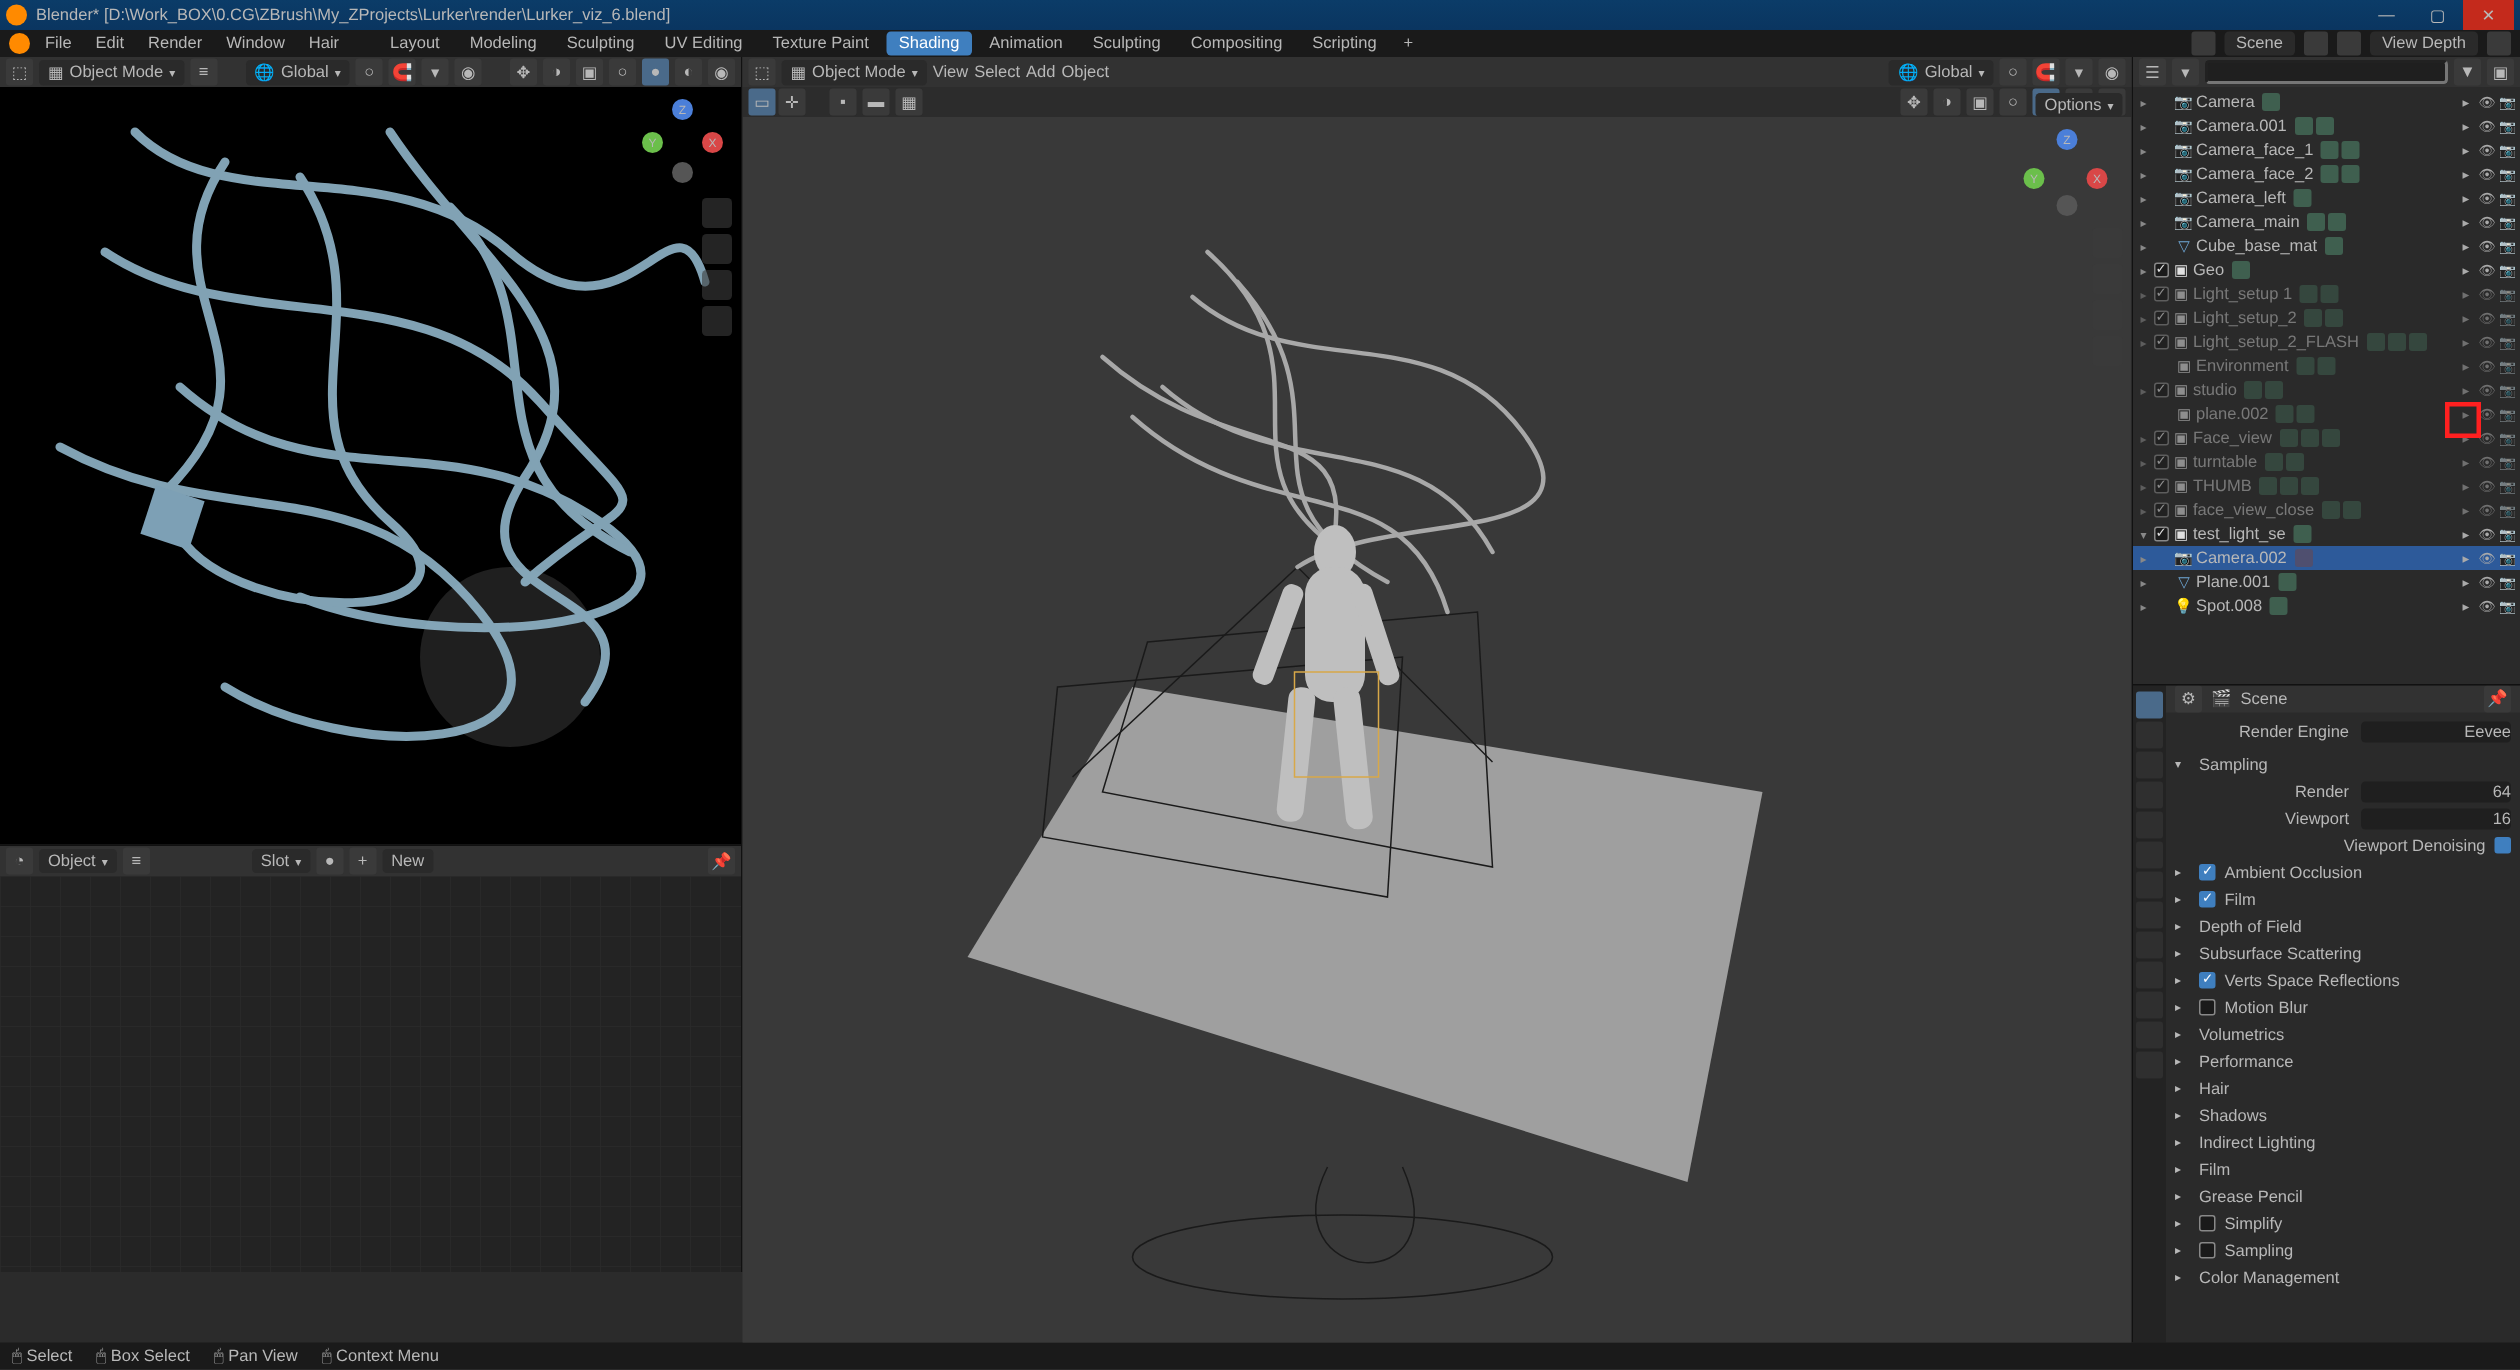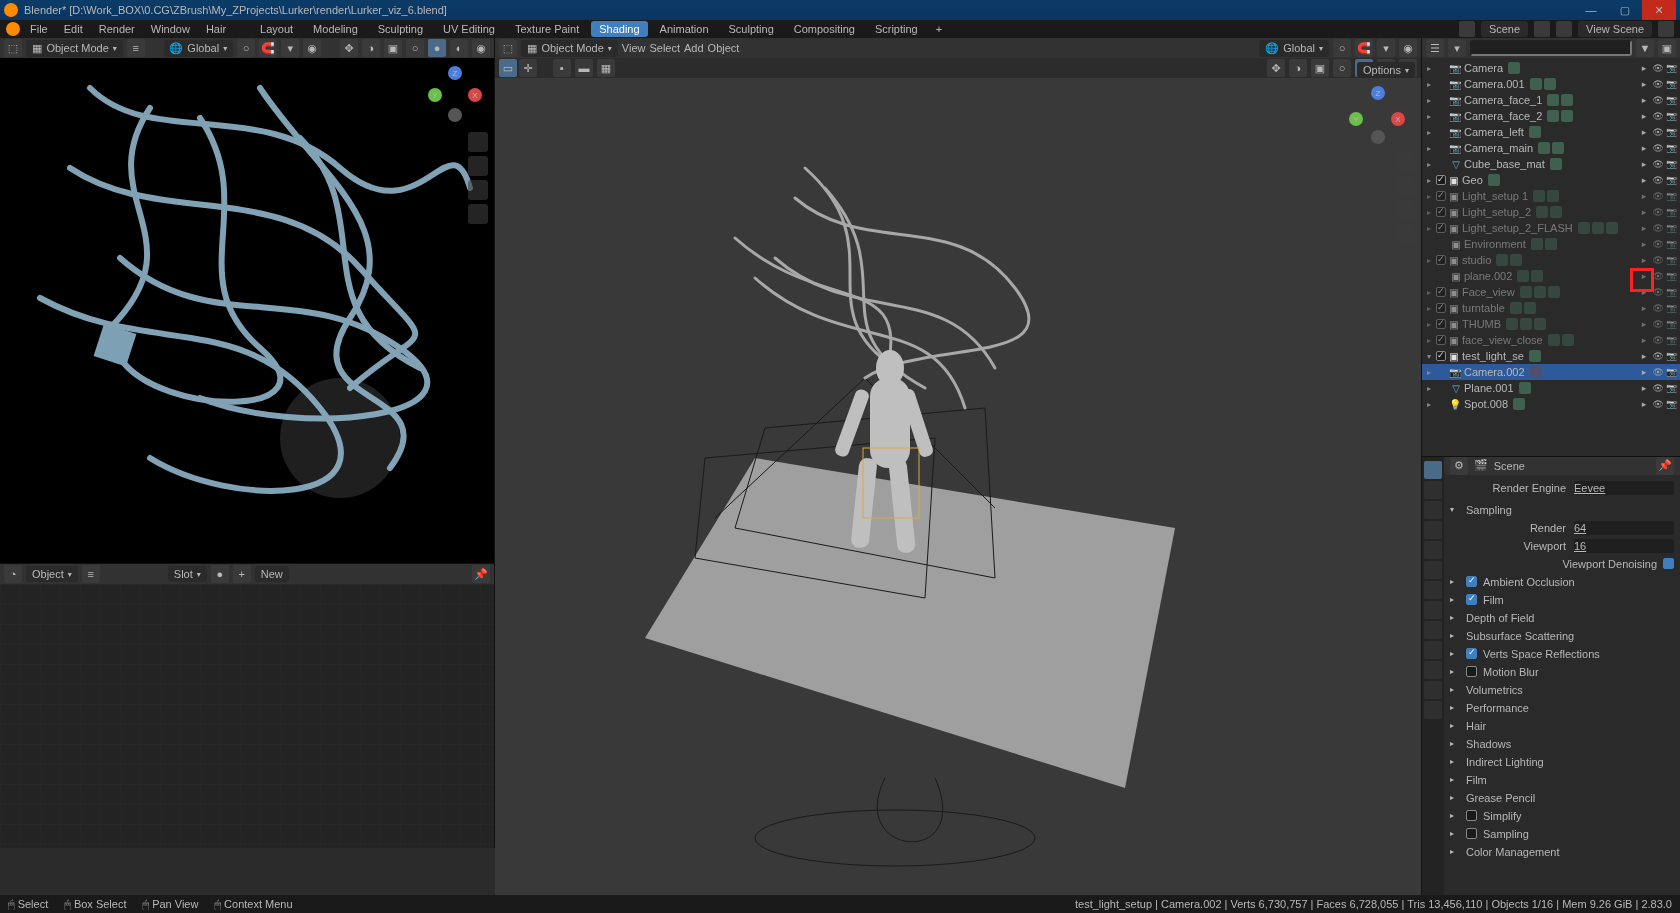--- a/index.html
+++ b/index.html
@@ -58,21 +58,21 @@
 .orow .eyes { margin-left: auto; display: flex; gap: 2px; }
 .orow .eyes span { width: 12px; text-align: center; font-size: 9px; color: #aaa; }
 .redbox { position: absolute; border: 3px solid #ff2020; width: 24px; height: 24px; }
 .props { flex: 1.05; display: flex; min-height: 0; }
 .proptabs { width: 22px; background: #232323; display: flex; flex-direction: column; gap: 2px; padding: 4px 2px; }
 .pt { width: 18px; height: 18px; border-radius: 2px; background: #2f2f2f; }
 .pt.active { background: #4a6a8a; }
 .propbody { flex: 1; overflow-y: auto; padding: 4px 6px; }
 .prow { display: flex; align-items: center; height: 18px; }
 .prow .k { flex: 1; text-align: right; padding-right: 8px; }
-.prow .v { width: 100px; background: #1f1f1f; text-align: left; border-radius: 3px; padding: 1px 0; text-decoration: underline; }
+.prow .v { width: 100px; background: #1f1f1f; text-align: right; border-radius: 3px; padding: 1px 0; }
 .sect { display: flex; align-items: center; height: 18px; gap: 6px; }
 .sect .chev { width: 10px; font-size: 8px; }
 .sect .cb { width: 11px; height: 11px; border: 1px solid #888; border-radius: 2px; background: #1a1a1a; position: relative; }
 .sect .cb.on { background: #3f7fbf; border-color: #3f7fbf; }
 .sect .cb.on::after { content: "✓"; position: absolute; top: -2px; left: 1px; font-size: 9px; color: #fff; }
 .propshdr { height: 18px; background: #323232; display: flex; align-items: center; padding: 0 6px; gap: 6px; }
 .statusbar { height: 18px; background: #1a1a1a; display: flex; align-items: center; padding: 0 8px; gap: 16px; font-size: 10px; color: #888; }
 .statusbar .r { margin-left: auto; }
 svg.art { position: absolute; top: 20px; left: 0; width: 100%; height: calc(100% - 20px); }
 </style>
@@ -105,21 +105,21 @@
   <span class="tab">Animation</span>
   <span class="tab">Sculpting</span>
   <span class="tab">Compositing</span>
   <span class="tab">Scripting</span>
   <span class="m">+</span>
   <div class="scene-r">
     <span class="sqbtn"></span>
     <span class="scene-box">Scene</span>
     <span class="sqbtn"></span>
     <span class="sqbtn"></span>
-    <span class="scene-box">View Scene</span>
+    <span class="scene-box">View Depth</span>
     <span class="sqbtn"></span>
   </div>
 </div>
 
 <div class="workarea">
 
   <div class="leftcol">
 
     <div class="vp vp1">
       <div class="hdr">
@@ -716,14 +716,13 @@
 
   </div>
 
 </div>
 
 <div class="statusbar">
   <span>🖱 <span>Select</span></span>
   <span>🖱 <span>Box Select</span></span>
   <span>🖱 <span>Pan View</span></span>
   <span>🖱 <span>Context Menu</span></span>
-  <span class="r">test_light_setup | Camera.002 | Verts 6,730,757 | Faces 6,728,055 | Tris 13,456,110 | Objects 1/16 | Mem 9.26 GiB | 2.83.0</span>
 </div>
 
 </body></html>

